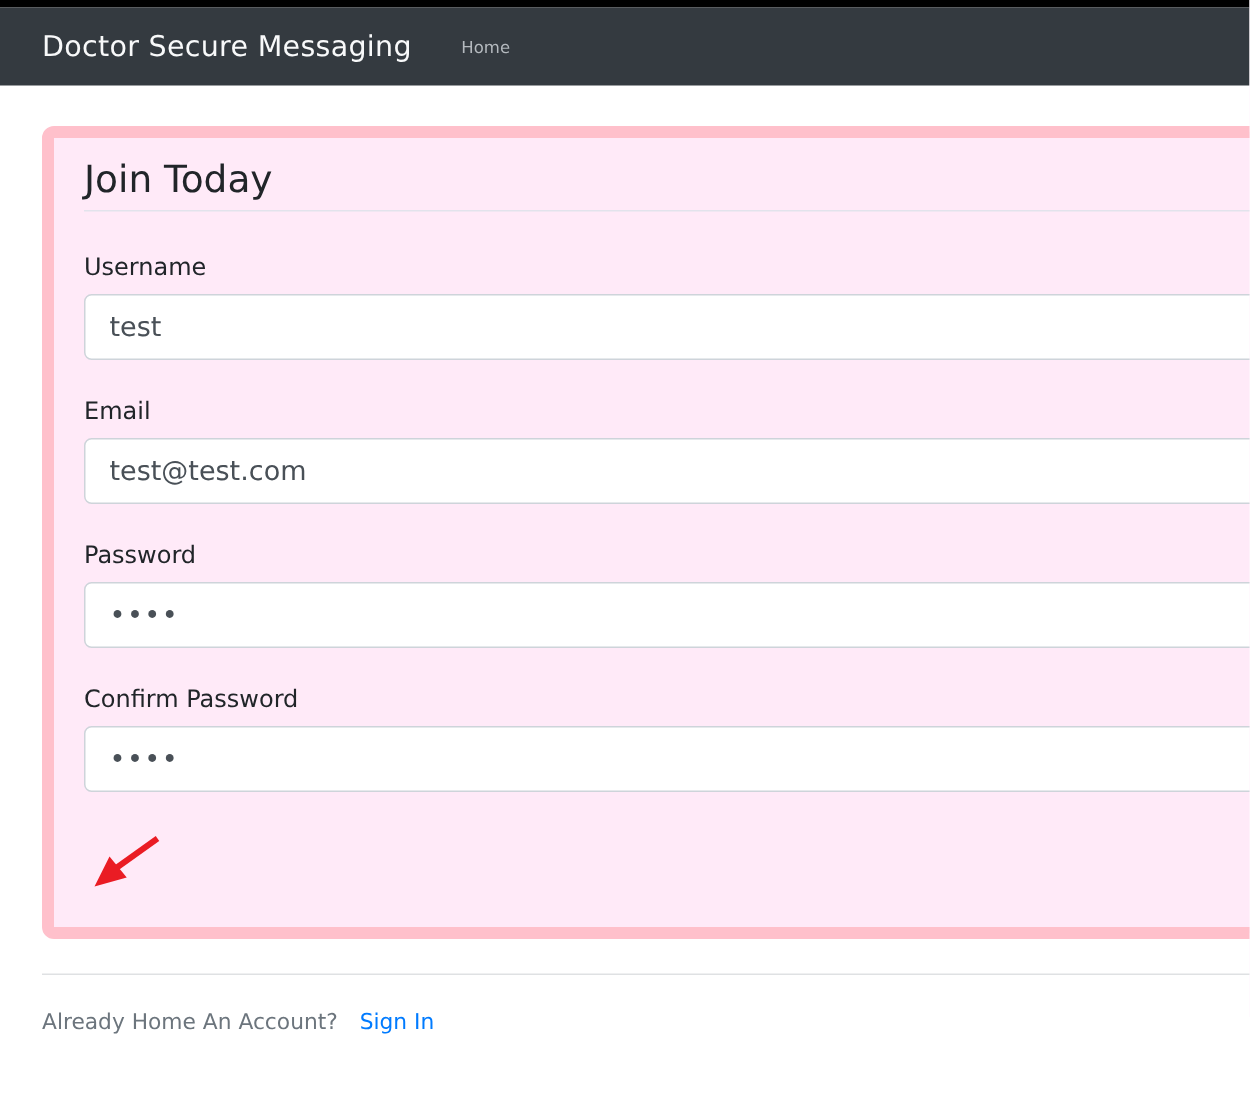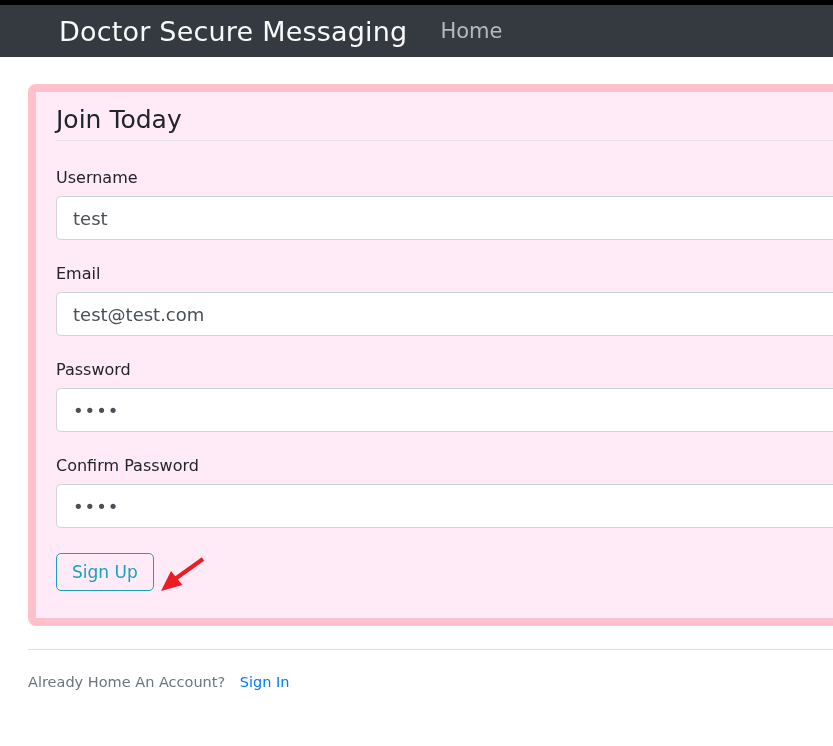--- a/index.html
+++ b/index.html
@@ -15,30 +15,29 @@
   
   .navbar {
     height: 52px;
     background: #343a40;
     display: flex;
     align-items: center;
     padding: 0 28px;
   }
   .navbar-brand {
     color: #f8f9fa;
-    font-size: 27px;
+    font-size: 19px;
     letter-spacing: 0.2px;
     cursor: pointer;
     white-space: nowrap;
-    margin-left: 31px;
   }
   .nav-link {
     margin-left: 33px;
     color: #b4b9be;
-    font-size: 21px;
+    font-size: 11px;
     text-decoration: none;
     cursor: pointer;
   }
 
   
   .container {
     width: 1160px;
     margin-left: 28px;
   }
 
@@ -153,21 +152,20 @@
         <label class="form-label">Password</label>
         <input class="form-control pw" type="text" value="••••" style="">
       </div>
 
       <div class="form-group">
         <label class="form-label">Confirm Password</label>
         <input class="form-control pw" type="text" value="••••" style="">
       </div>
 
       <div class="submit-row">
-        <button class="btn-outline-info" type="submit">Sign Up</button>
         <svg class="arrow-annotation" viewBox="0 0 48 40" aria-hidden="true">
           <path d="M45 5 L17 25" stroke="#ea1c24" stroke-width="4" fill="none"></path>
           <path d="M3 37 L24.5 31 L13 17 Z" fill="#ea1c24"></path>
         </svg>
       </div>
 
     </form>
   </div>
 
   <hr class="hr">

